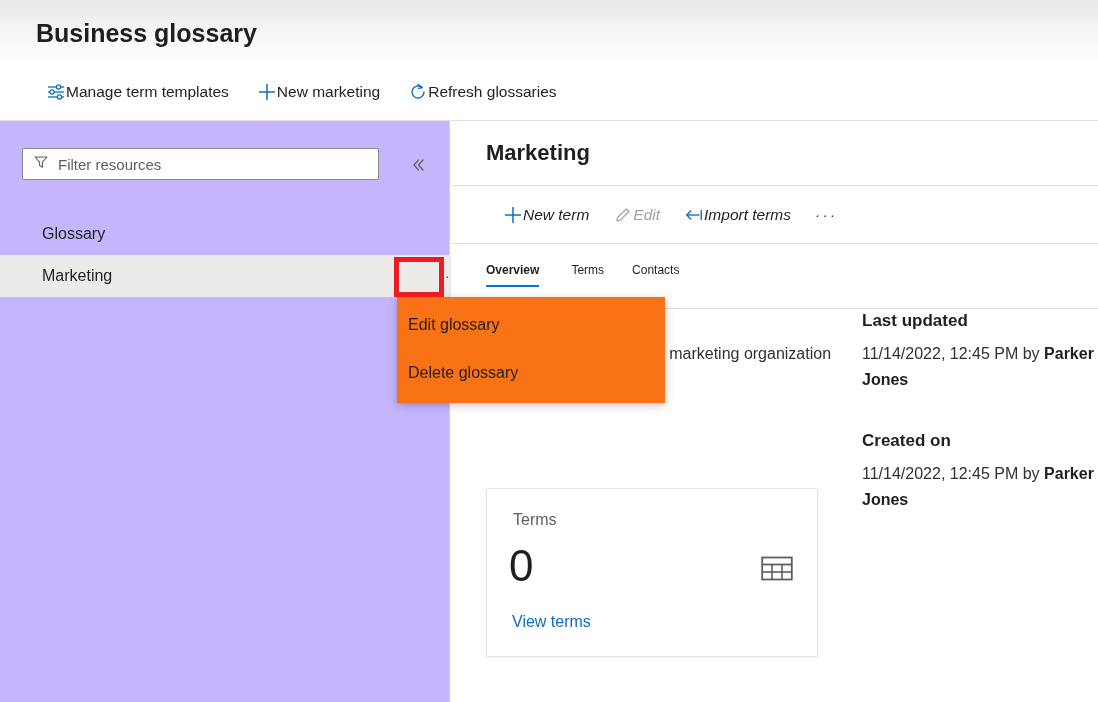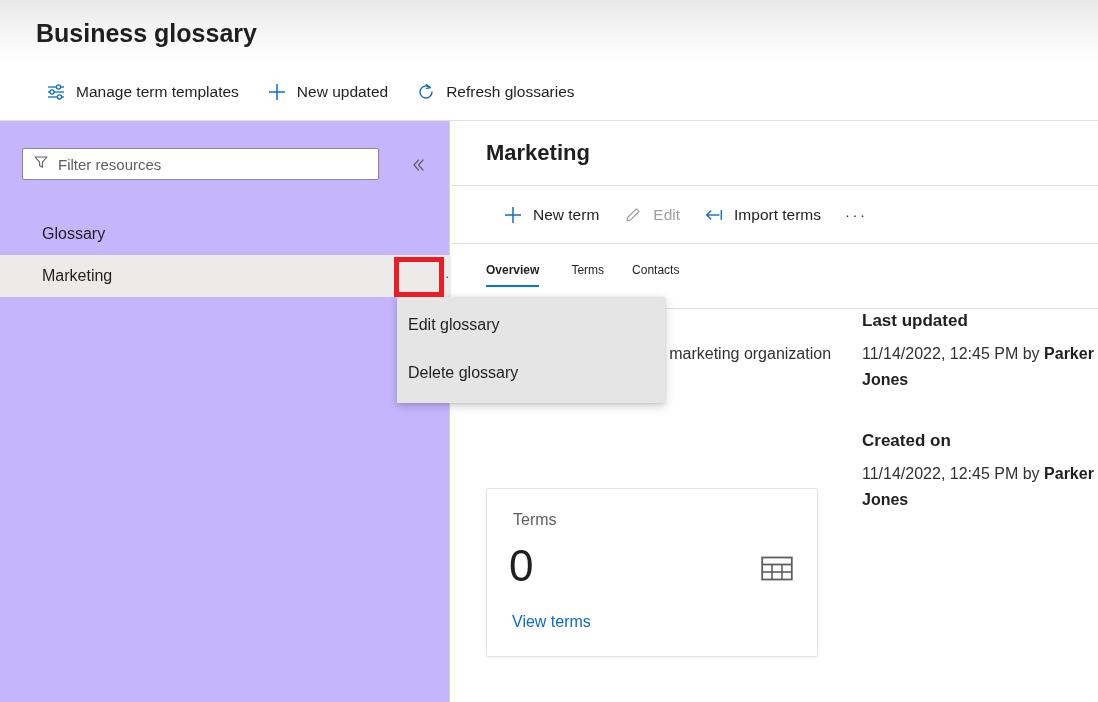--- a/index.html
+++ b/index.html
@@ -25,21 +25,21 @@
   }
 
   
   .cmdbar{
     position:absolute;left:0;top:64px;width:1098px;height:56px;
     background:#ffffff;
     border-bottom:1px solid #e1dfdd;
     display:flex;align-items:center;
   }
   .cmd-btn{
-    display:flex;align-items:center;gap:10px;
+    display:flex;align-items:center;
     height:40px;padding:0 10px;margin-left:8px;
     font-size:15.5px;color:#201f1e;cursor:pointer;
     white-space:nowrap;
   }
   .cmd-btn:first-child{margin-left:36px;}
   .cmd-btn .ico{display:flex;align-items:center;justify-content:center;width:20px;height:20px;flex:0 0 20px;}
 
   
   .left-pane{
     position:absolute;left:0;top:121px;width:450px;height:581px;
@@ -78,21 +78,21 @@
   
   .red-box{
     position:absolute;left:394px;top:257px;width:50px;height:40px;
     border:5px solid #ec1c24;box-sizing:border-box;
     pointer-events:none;z-index:40;
   }
 
   
   .ctx-menu{
     position:absolute;left:397px;top:297px;width:268px;
-    background:#e5e5e5;
+    background:#f97316;
     box-shadow:0 3px 10px rgba(0,0,0,0.18), 0 1px 3px rgba(0,0,0,0.12);
     z-index:30;padding:4px 0 6px 0;box-sizing:border-box;text-align:center;
   }
   .ctx-item{
     height:48px;display:flex;align-items:center;
     padding-left:11px;font-size:16px;color:#201f1e;cursor:pointer;
   }
 
   
   .right-pane{
@@ -101,21 +101,21 @@
   }
   .detail-title{
     position:absolute;left:35px;top:19px;
     font-size:22px;font-weight:600;color:#201f1e;
   }
   .detail-rule{
     position:absolute;left:0;top:64px;width:647px;height:1px;background:#e1dfdd;
   }
   .detail-cmd{
     position:absolute;left:0;top:65px;width:647px;height:57px;
-    display:flex;align-items:center;
+    display:flex;align-items:center;font-style:italic;
   }
   .detail-cmd .cmd-btn{margin-left:4px;font-size:15.5px;}
   .detail-cmd .cmd-btn:first-child{margin-left:42px;}
   .cmd-btn.disabled{color:#a19f9d;cursor:default;}
   .detail-rule2{
     position:absolute;left:0;top:122px;width:647px;height:1px;background:#e1dfdd;
   }
 
   .tabs{
     position:absolute;left:35px;top:134px;display:flex;gap:0px;
@@ -184,21 +184,21 @@
       <span>Manage term templates</span>
     </div>
 
     <div class="cmd-btn">
       <span class="ico">
         <svg width="20" height="20" viewBox="0 0 20 20">
           <line x1="10" y1="2" x2="10" y2="18" stroke="#0f6cbd" stroke-width="1.5"></line>
           <line x1="2" y1="10" x2="18" y2="10" stroke="#0f6cbd" stroke-width="1.5"></line>
         </svg>
       </span>
-      <span>New updated</span>
+      <span>New marketing</span>
     </div>
 
     <div class="cmd-btn">
       <span class="ico">
         <svg width="20" height="20" viewBox="0 0 20 20" fill="none">
           <path d="M16 10a6 6 0 1 1-2.1-4.55" stroke="#0f6cbd" stroke-width="1.4" stroke-linecap="round"></path>
           <path d="M10.2 2.6 L14.3 5.6 L10.6 6.4" stroke="#0f6cbd" stroke-width="1.4" fill="none" stroke-linecap="round" stroke-linejoin="round"></path>
         </svg>
       </span>
       <span>Refresh glossaries</span>

